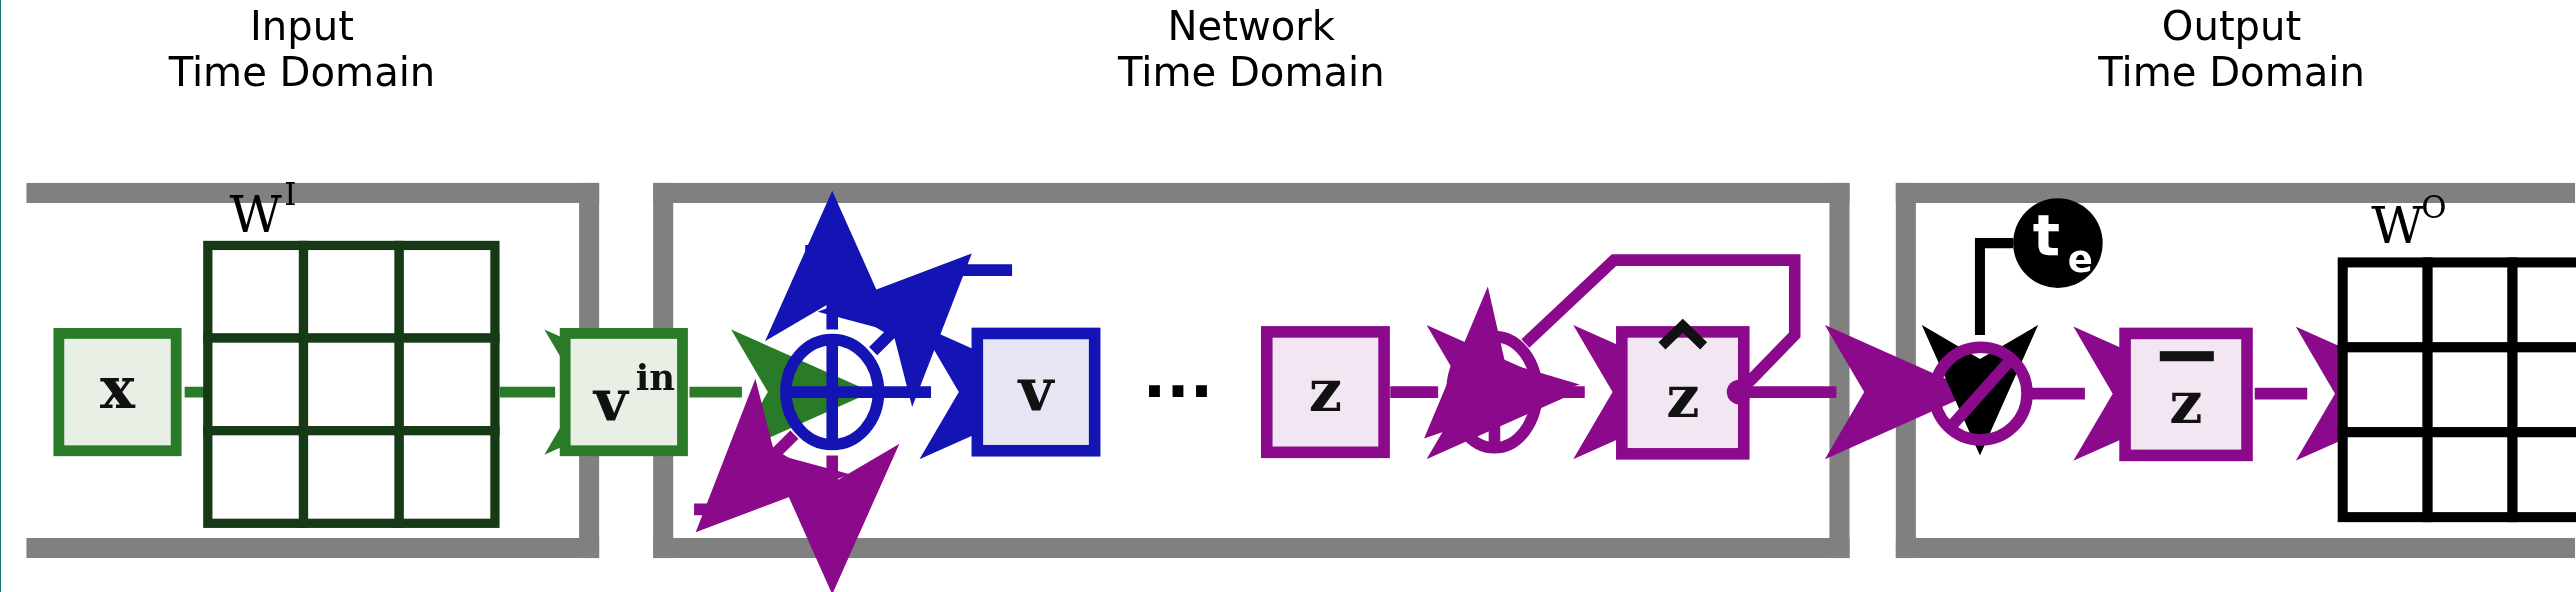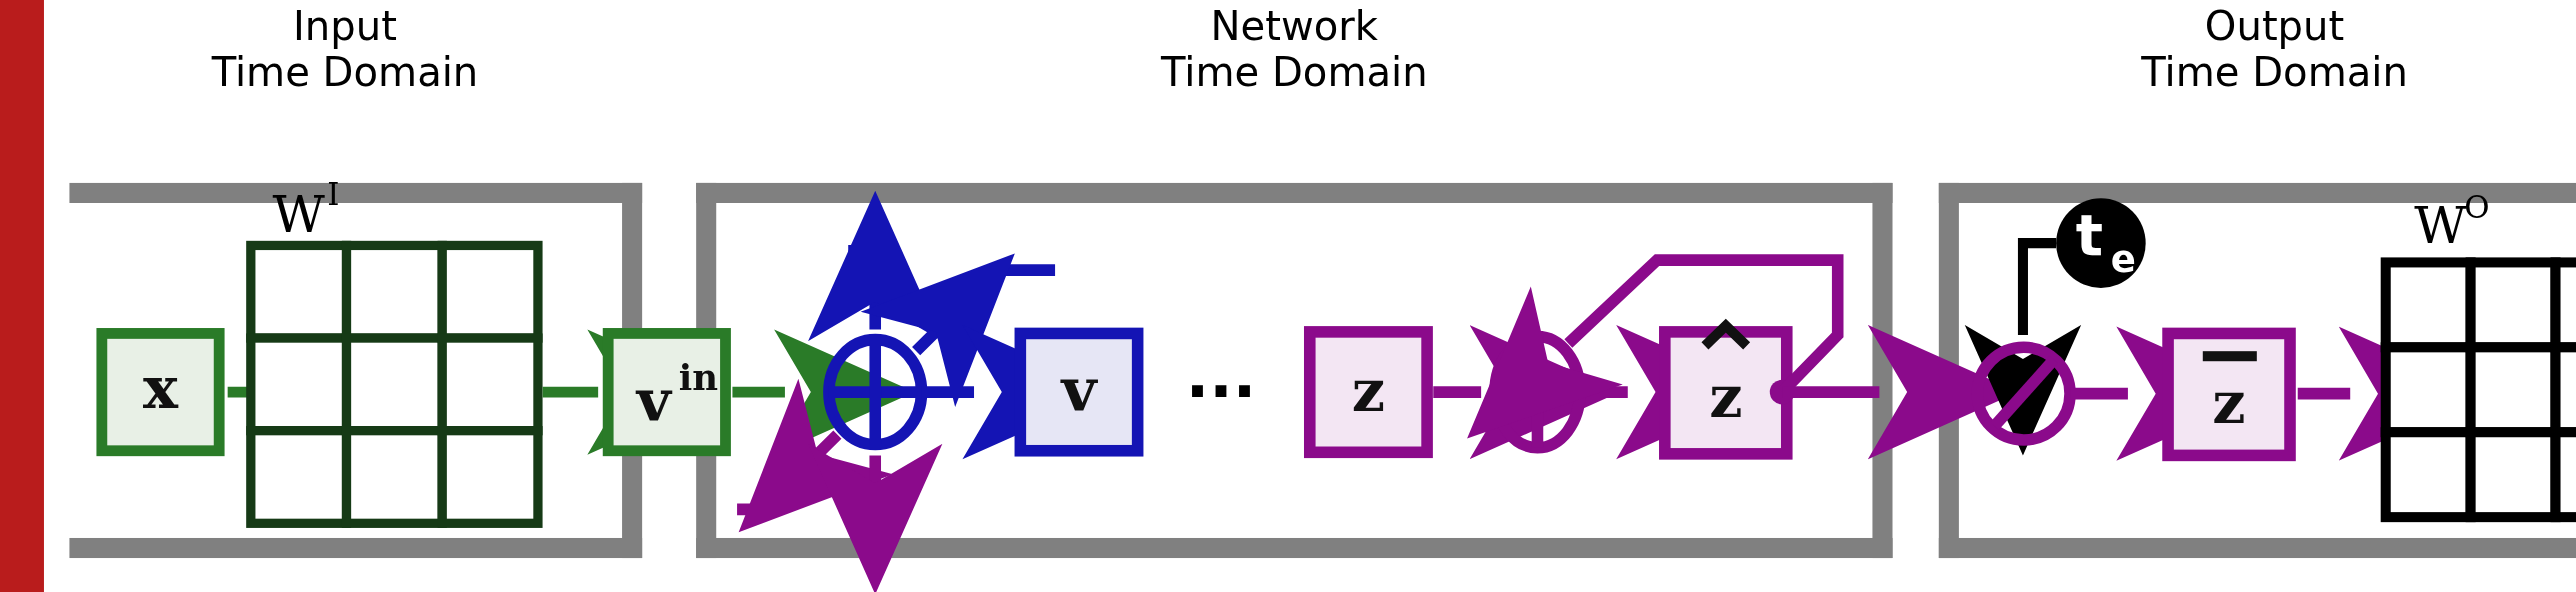--- a/index.html
+++ b/index.html
@@ -1,18 +1,18 @@
 <!DOCTYPE html>
 <html style="font-size:12.4px"><head>
 <meta charset="utf-8">
 <style>
   html,body{margin:0;padding:0;background:#ffffff;}
   body{width:2576px;height:592px;overflow:hidden;
        font-family:"DejaVu Sans", sans-serif;}
-  #stage{position:relative;width:2148px;height:592px;background:#b91c1c;padding-left:43px;}
+  #stage{position:relative;width:2148px;height:592px;background:#0f766e;}
   svg{display:block;}
   .hdr{font-family:"DejaVu Sans", sans-serif;font-size:52px;fill:#000;text-anchor:middle;}
   .boxlbl{font-family:"DejaVu Serif", serif;font-weight:700;fill:#111;text-anchor:middle;}
   .matlbl{font-family:"DejaVu Serif", serif;fill:#000;text-anchor:middle;font-size:66px;}
   .sup{font-size:40px;}
   .tebadge{font-family:"DejaVu Sans", sans-serif;font-weight:700;fill:#ffffff;text-anchor:middle;}
 </style>
 </head>
 <body>
 

